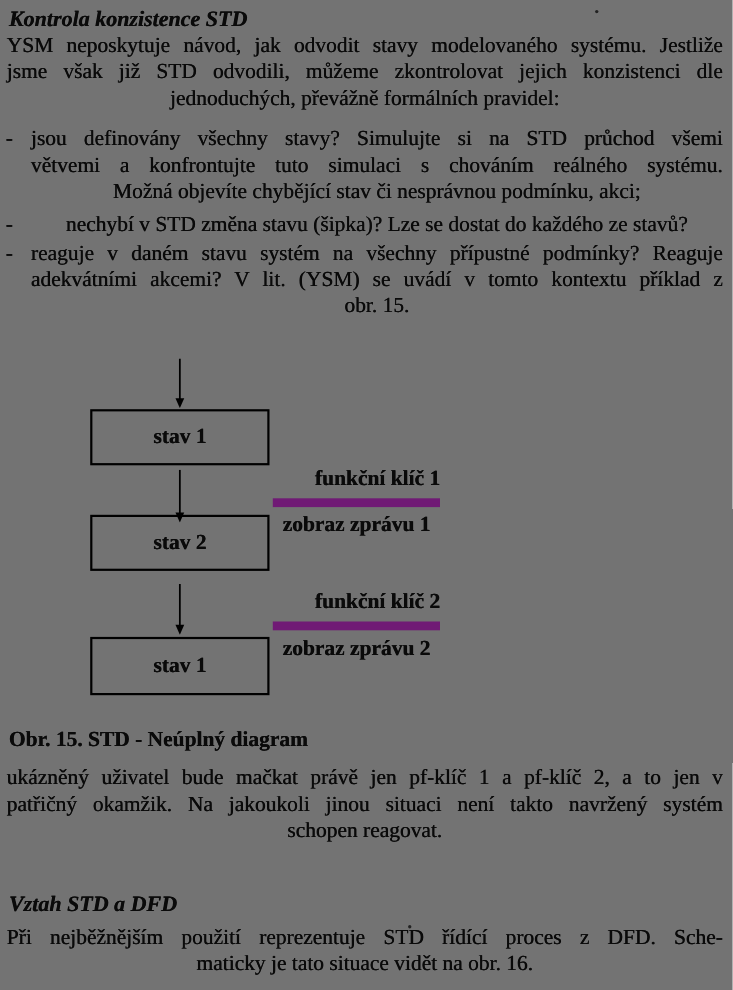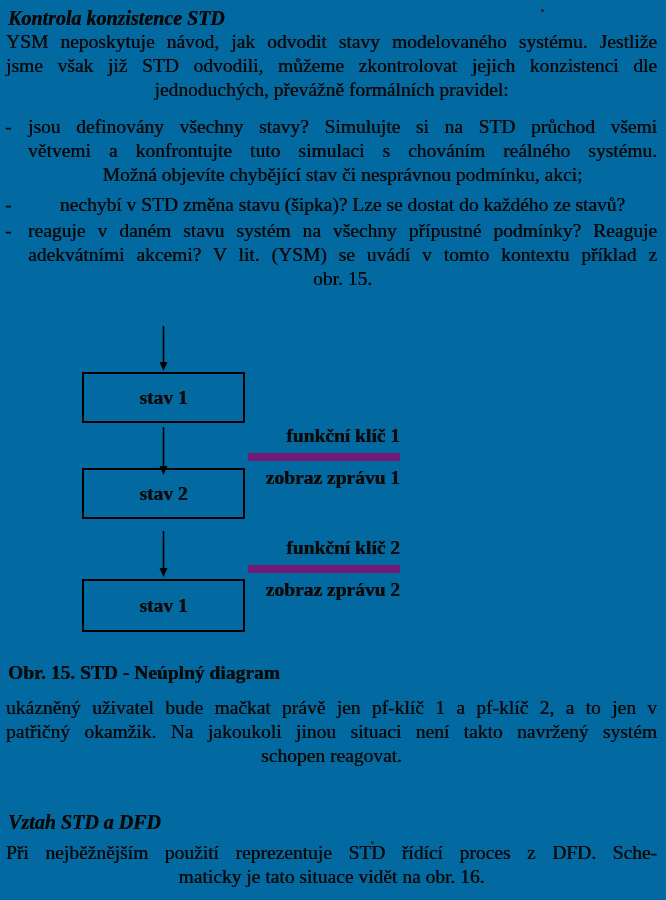--- a/index.html
+++ b/index.html
@@ -1,19 +1,19 @@
 <!DOCTYPE html>
 <html><head>
 <meta charset="utf-8">
 <style>
   html,body{margin:0;padding:0;background:#e8e8e8;}
   .page{
     position:relative;
     width:666px;height:900px;
-    background:#0369a1;
+    background:#737373;
     color:#0a0a0a;
     font-family:"Liberation Serif","DejaVu Serif",serif;
     font-size:19.5px;
     line-height:24px;
     overflow:hidden;
     text-shadow:0.35px 0 0 currentColor;
   }
   .heading{
     position:absolute;left:8px;margin:0;
     font-size:20px;font-weight:bold;font-style:italic;
@@ -32,21 +32,21 @@
     border:2px solid #000;
     display:flex;align-items:center;justify-content:center;
     font-weight:bold;white-space:nowrap;
   }
   .arrow{position:absolute;left:137px;width:13px;}
   .trans{position:absolute;left:228px;width:152px;font-weight:bold;}
   .trans .event{
     text-align:right;line-height:22px;padding-bottom:6px;
     border-bottom:8px solid #701a75;white-space:nowrap;
   }
-  .trans .action{text-align:right;line-height:22px;padding-top:6px;white-space:nowrap;}
+  .trans .action{text-align:center;line-height:22px;padding-top:6px;white-space:nowrap;}
   .caption{position:absolute;left:8px;white-space:nowrap;font-weight:bold;}
   .speck{position:absolute;width:3px;height:3px;background:#222;border-radius:50%;}
 </style>
 </head>
 <body>
 
 <div class="page">
 
   <h1 class="heading" style="top:6px">Kontrola konzistence STD</h1>
 

